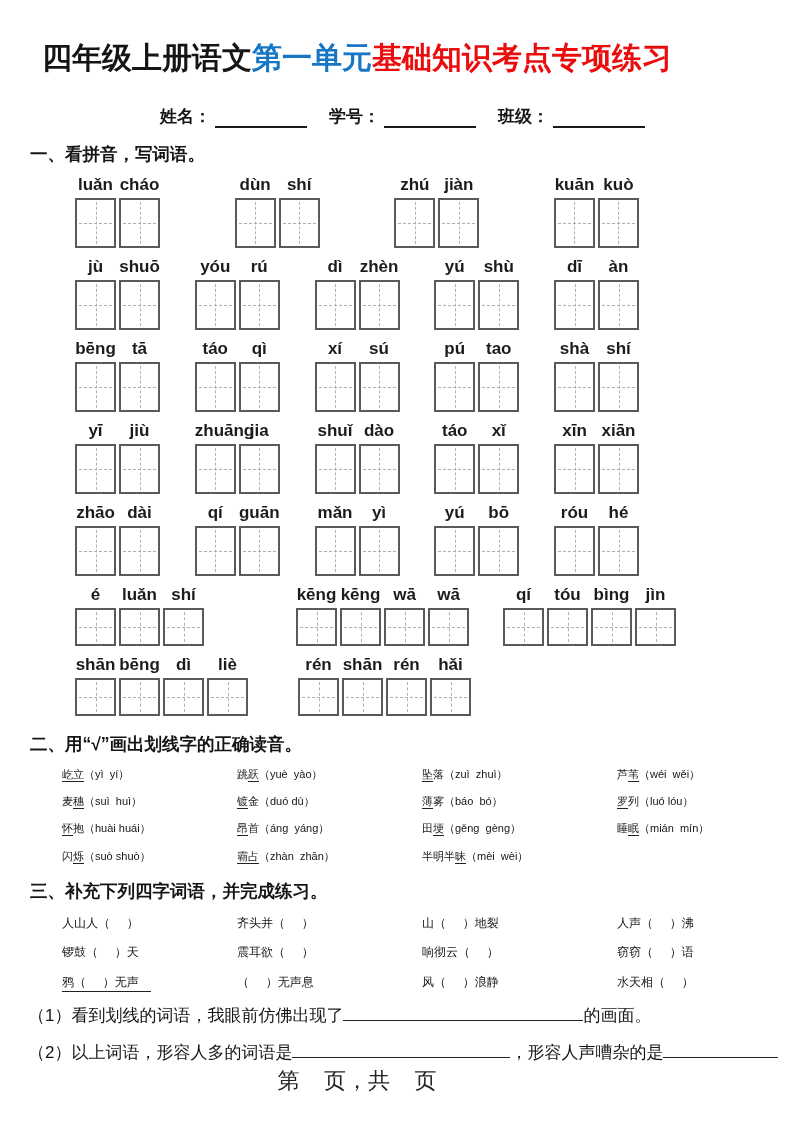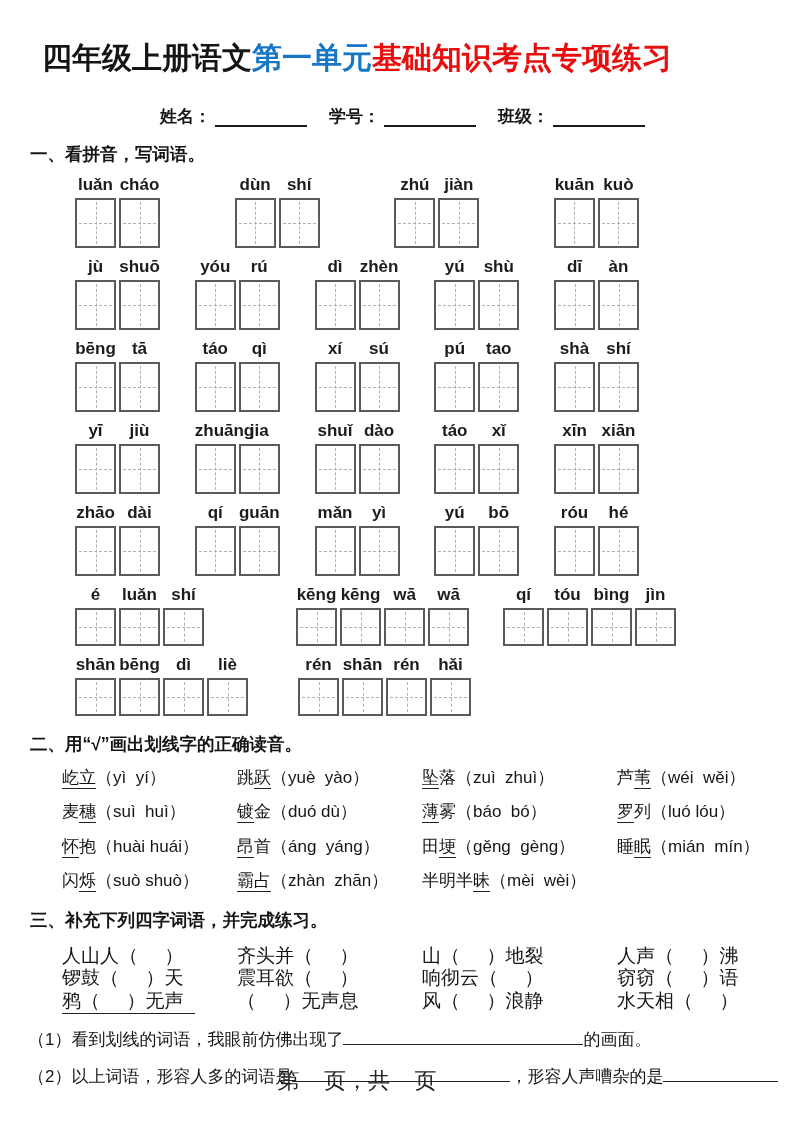--- a/index.html
+++ b/index.html
@@ -14,21 +14,21 @@
   .title{
     text-align:center;padding-top:38px;font-size:30px;font-weight:bold;
     letter-spacing:0px;white-space:nowrap;
   }
 
   
   .header-fields{
     display:flex;margin:26px 0 0 160px;font-size:17px;font-weight:bold;
     align-items:flex-end;gap:22px;
   }
-  .hfield{display:flex;align-items:flex-start;}
+  .hfield{display:flex;align-items:center;}
   .hblank{
     display:inline-block;width:92px;height:20px;
     border-bottom:2px solid #1a1a1a;margin-left:4px;
   }
 
   
   .sec-heading{
     font-size:17.5px;font-weight:bold;margin:16px 0 0 30px;
   }
   .s1-heading{margin-top:14px;}
@@ -57,29 +57,29 @@
     border-left:1px dashed #b0b0b0;
   }
   .wbox::after{
     content:"";position:absolute;top:50%;left:2px;right:2px;
     border-top:1px dashed #b0b0b0;
   }
 
   
   .pron-grid{
     display:grid;grid-template-columns:175px 185px 195px auto;
-    margin:12px 20px 0 62px;row-gap:14px;font-size:17px;line-height:1.2;
+    margin:12px 20px 0 62px;row-gap:14px;font-size:11px;line-height:1.2;
     white-space:nowrap;
   }
   .uline{border-bottom:1.5px solid #222;padding-bottom:1px;}
 
   
   .idiom-grid{
     display:grid;grid-template-columns:175px 185px 195px auto;
-    margin:13px 20px 0 62px;font-size:19px;line-height:1.2;
+    margin:13px 20px 0 62px;row-gap:15px;font-size:12px;line-height:1.2;
     white-space:nowrap;
   }
   .idiom-underline{border-bottom:1.5px solid #222;padding:0 12px 2px 0;}
 
   
   .questions{margin:14px 28px 0 28px;font-size:17px;}
   .qline{margin-top:12px;line-height:1.5;white-space:nowrap;}
   .blank{
     display:inline-block;height:17px;border-bottom:1.5px solid #222;
     vertical-align:baseline;

